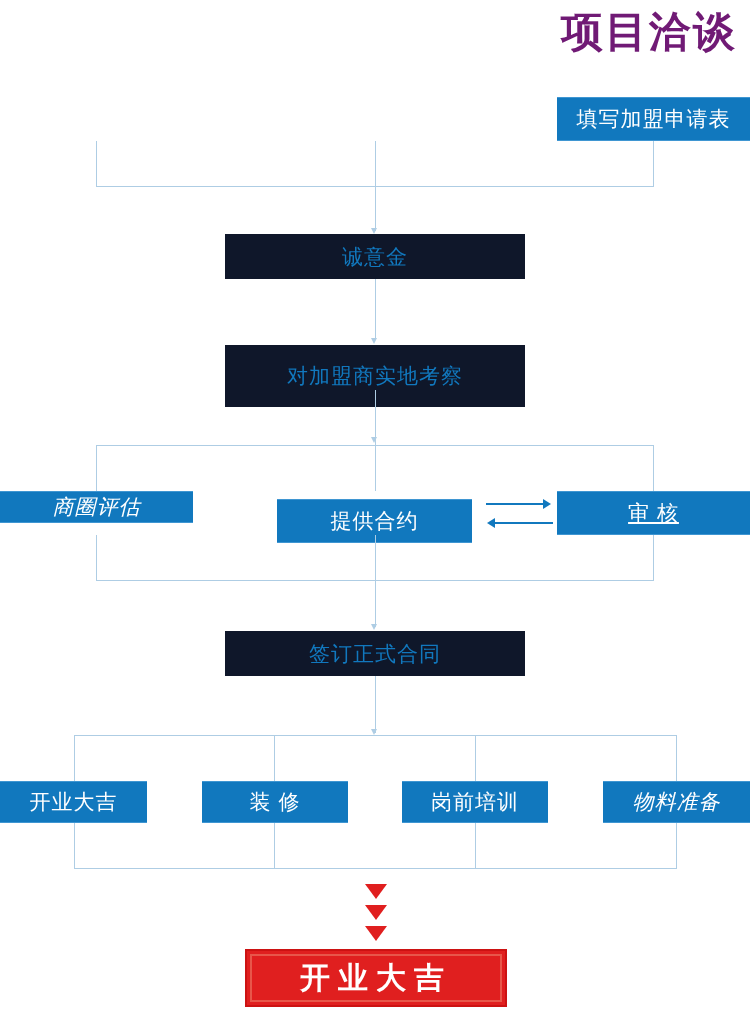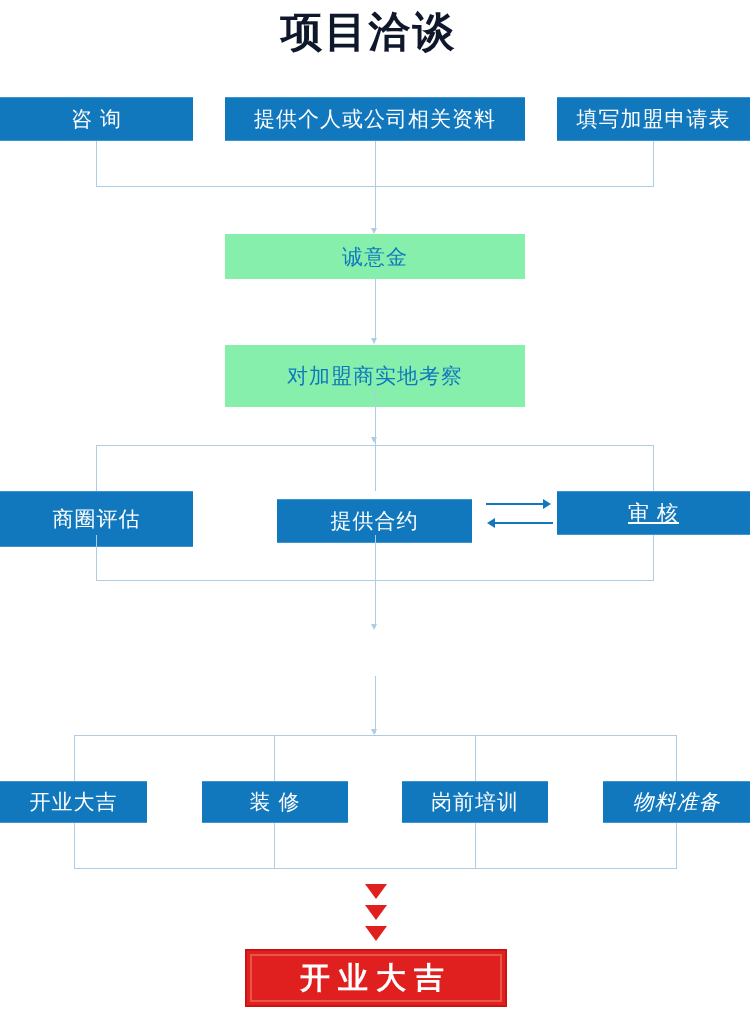--- a/index.html
+++ b/index.html
@@ -16,24 +16,24 @@
     height: 1009px;
     background: #ffffff;
     overflow: hidden;
   }
   
   .title {
     position: absolute;
     left: 0;
     top: 4px;
     width: 737px;
-    text-align: center;
+    text-align: right;
     font-size: 42px;
     font-weight: bold;
-    color: #0f172a;
+    color: #701a75;
     letter-spacing: 2px;
     line-height: 56px;
     white-space: nowrap;
   }
   
   .node {
     position: absolute;
     box-sizing: border-box;
     display: flex;
     align-items: center;
@@ -43,21 +43,21 @@
     letter-spacing: 1px;
   }
   .node-blue {
     background: #1178BE;
     color: #ffffff;
     font-size: 21px;
     border-top: 1px solid #3f96d2;
     border-bottom: 1px solid #3f96d2;
   }
   .node-gray {
-    background: #86efac;
+    background: #0f172a;
     color: #1178BE;
     font-size: 21px;
     font-family: Liberation Mono, monospace;
   }
   .node-red {
     background: #E01F1F;
     color: #ffffff;
     font-size: 30px;
     font-weight: bold;
     letter-spacing: 8px;
@@ -113,22 +113,20 @@
     border-top: 15px solid #E01F1F;
   }
 </style>
 </head>
 <body>
 
 <div id="canvas">
 
   <div class="title">项目洽谈</div>
 
-  <div class="node node-blue" style="left:0px; top:97px; width:193px; height:44px;">咨 询</div>
-  <div class="node node-blue" style="left:225px; top:97px; width:300px; height:44px;">提供个人或公司相关资料</div>
   <div class="node node-blue" style="left:557px; top:97px; width:193px; height:44px;text-align:center;">填写加盟申请表</div>
 
   <div class="line-v" style="left:96px; top:141px; height:46px;"></div>
   <div class="line-v" style="left:653px; top:141px; height:46px;"></div>
   <div class="line-h" style="left:96px; top:186px; width:558px;"></div>
   <div class="line-v" style="left:375px; top:141px; height:90px;"></div>
   <div class="arrow-head-down" style="left:371px; top:228px;"></div>
 
   <div class="node node-gray" style="left:225px; top:234px; width:300px; height:45px;">诚意金</div>
 
@@ -137,35 +135,36 @@
 
   <div class="node node-gray" style="left:225px; top:345px; width:300px; height:62px;">对加盟商实地考察</div>
 
   <div class="line-v" style="left:375px; top:390px; height:55px;"></div>
   <div class="arrow-head-down" style="left:371px; top:437px;"></div>
   <div class="line-h" style="left:96px; top:445px; width:558px;"></div>
   <div class="line-v" style="left:96px; top:445px; height:46px;"></div>
   <div class="line-v" style="left:653px; top:445px; height:46px;"></div>
   <div class="line-v" style="left:375px; top:445px; height:46px;"></div>
 
-  <div class="node node-blue" style="left:0px; top:491px; width:193px; height:56px;">商圈评估</div>
+  <div class="node node-blue" style="left:0px; top:491px; width:193px; height:32px;font-style:italic;">商圈评估</div>
   <div class="node node-blue" style="left:277px; top:499px; width:195px; height:44px;">提供合约</div>
   <div class="node node-blue" style="left:557px; top:491px; width:193px; height:44px;text-decoration:underline;">审 核</div>
 
   <div class="side-line" style="left:486px; top:503px; width:58px;"></div>
   <div class="side-arrow-right" style="left:543px; top:499px;"></div>
   <div class="side-line" style="left:495px; top:522px; width:58px;"></div>
   <div class="side-arrow-left" style="left:487px; top:518px;"></div>
 
   <div class="line-v" style="left:96px; top:535px; height:46px;"></div>
   <div class="line-v" style="left:653px; top:535px; height:46px;"></div>
   <div class="line-h" style="left:96px; top:580px; width:558px;"></div>
   <div class="line-v" style="left:375px; top:535px; height:92px;"></div>
   <div class="arrow-head-down" style="left:371px; top:624px;"></div>
 
+  <div class="node node-gray" style="left:225px; top:631px; width:300px; height:45px;">签订正式合同</div>
 
   <div class="line-v" style="left:375px; top:676px; height:57px;"></div>
   <div class="arrow-head-down" style="left:371px; top:729px;"></div>
   <div class="line-h" style="left:74px; top:735px; width:602px;"></div>
   <div class="line-v" style="left:74px; top:735px; height:46px;"></div>
   <div class="line-v" style="left:274px; top:735px; height:46px;"></div>
   <div class="line-v" style="left:475px; top:735px; height:46px;"></div>
   <div class="line-v" style="left:676px; top:735px; height:46px;"></div>
 
   <div class="node node-blue" style="left:0px; top:781px; width:147px; height:42px;">开业大吉</div>

